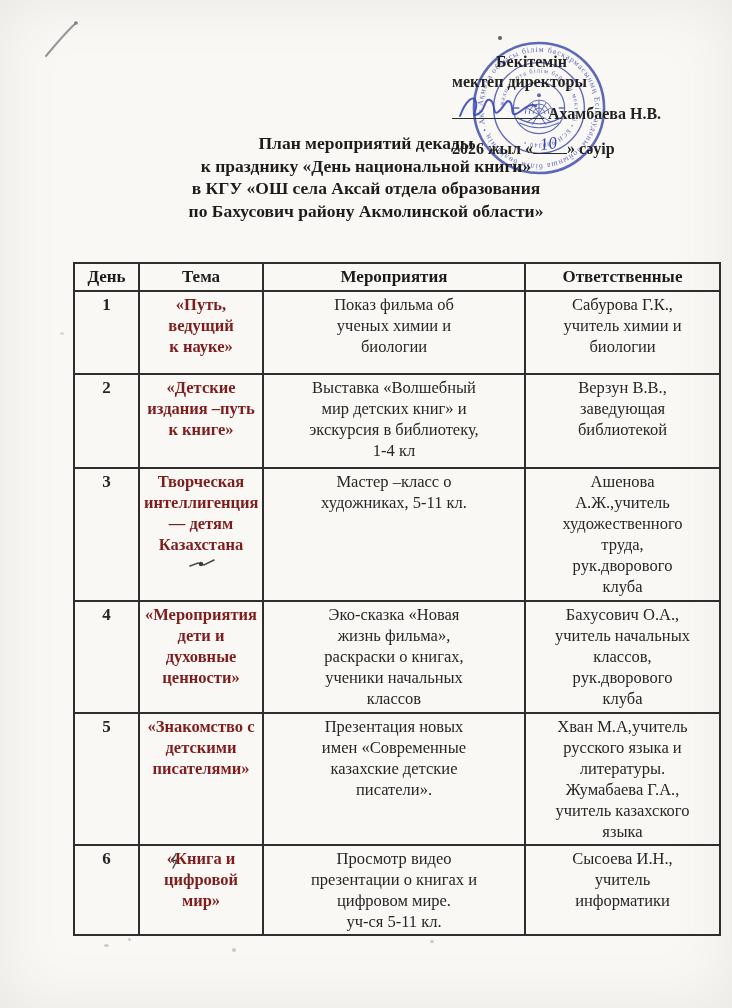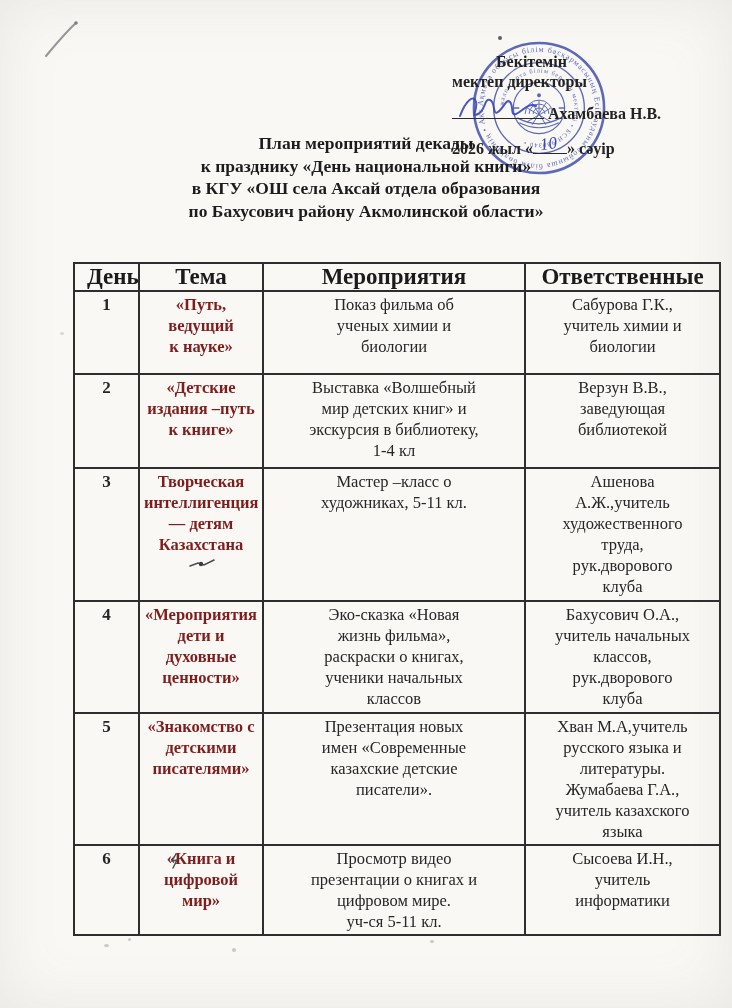--- a/index.html
+++ b/index.html
@@ -53,21 +53,21 @@
     position:absolute;left:73px;top:262px;width:646px;
     border-collapse:collapse;table-layout:fixed;
     font-size:16.5px;color:#262626;
   }
   table.plan td,table.plan th{
     border:2px solid #2e2e2e;
     vertical-align:top;text-align:center;
     padding:2px 4px;line-height:21px;
     white-space:pre-line;overflow:hidden;
   }
-  table.plan th{font-size:23px;padding:1px 12px;line-height:24px;color:#1b1b1b;}
+  table.plan th{font-size:17px;padding:1px 12px;line-height:24px;color:#1b1b1b;}
   td.day{font-weight:bold;font-size:17px;}
   td.theme{font-weight:bold;color:#7f1d1d;}
   
   .mark{position:absolute;}
   .speck{position:absolute;background:#8d8d8a;border-radius:50%;opacity:.45;}
 </style>
 </head>
 <body>
 
 <div class="paper">

